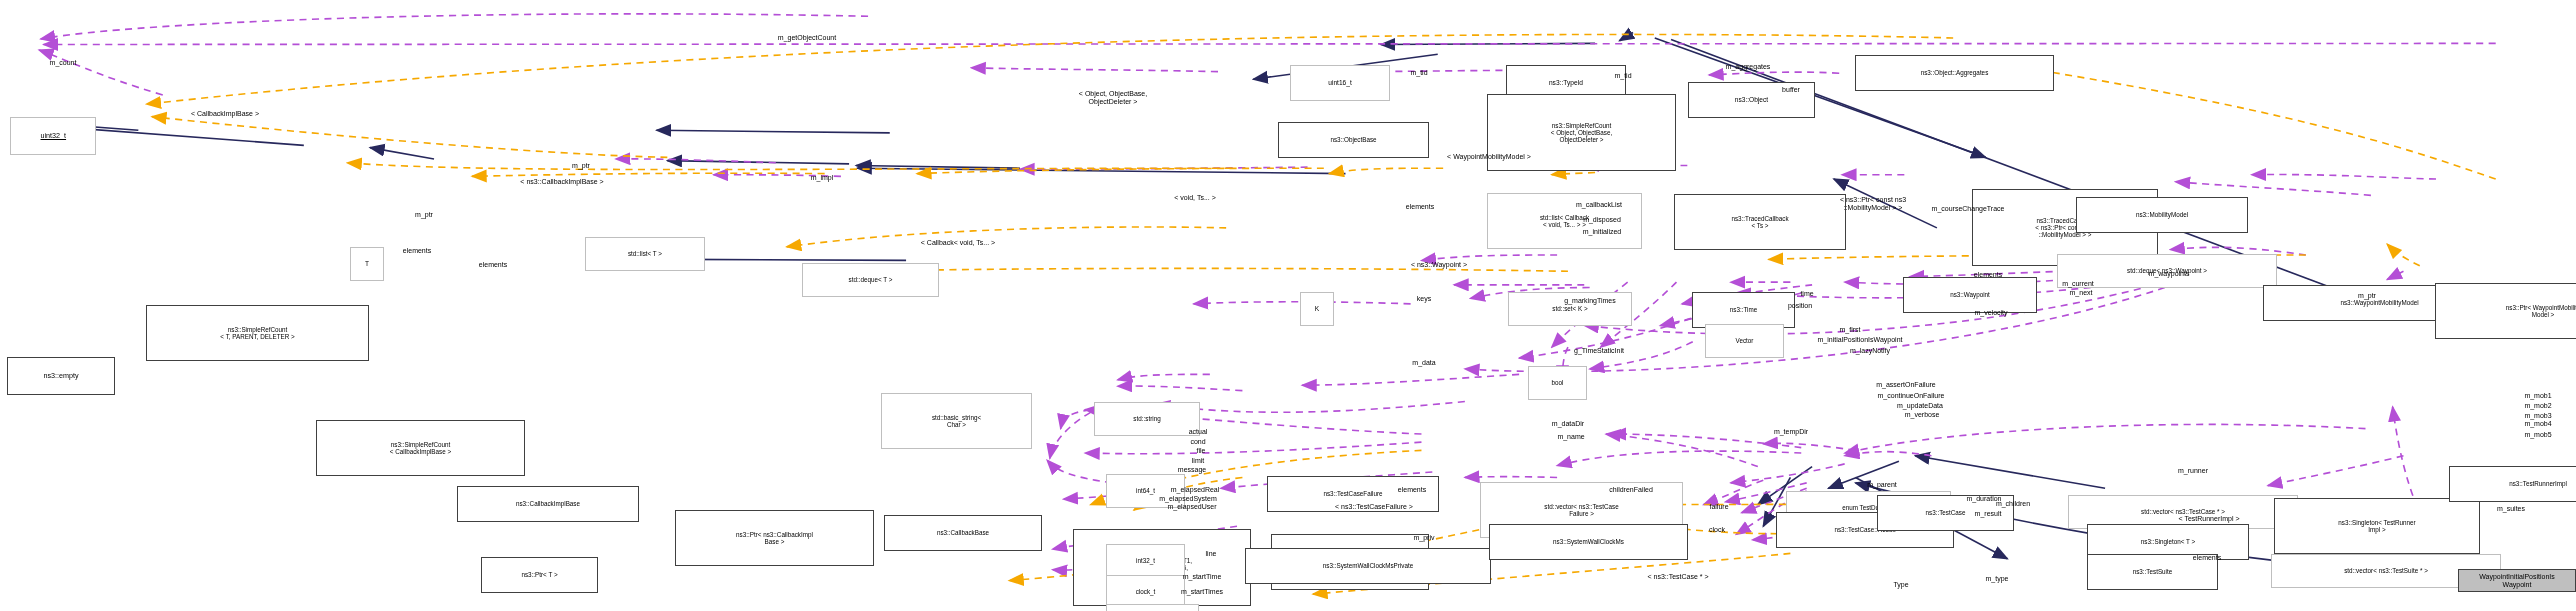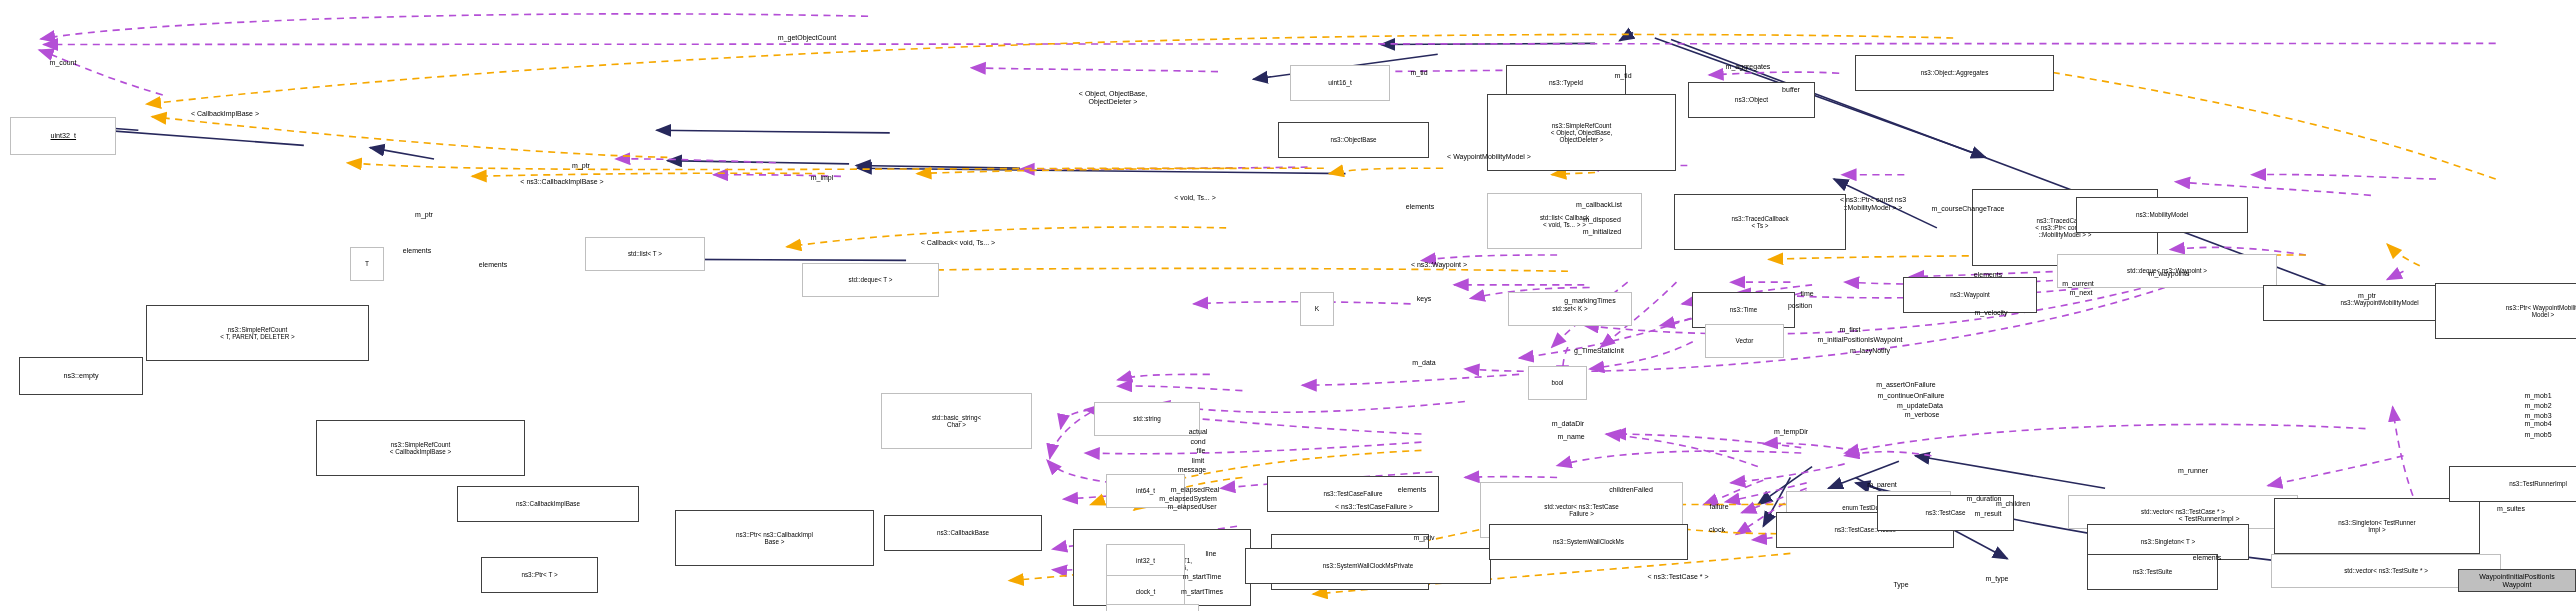--- a/index.html
+++ b/index.html
@@ -166,22 +166,22 @@
         <path d="M2290,880 C2210,890 2150,900 2090,940"></path>
         <path d="M3530,980 C3300,985 3150,990 3010,960"></path>
         <path d="M2930,940 C2800,960 2650,990 2490,1030"></path>
         <path d="M2400,1010 C2250,1030 2000,1060 1860,1070"></path>
         <path d="M3300,1020 C3150,1035 2950,1050 2420,1095"></path>
       </g>
     </g>
   </svg>
 
   <div id="node-layer">
-      <div class="node n-plain" style="left: 10.3px; top: 117px; width: 106px; height: 38px; font-size: 7.2px; text-decoration: underline;">uint32_t</div>
-      <div class="node n-class" style="left: 19px; top: 357px; width: 124px; height: 38px; font-size: 7.2px;">ns3::empty</div>
+      <div class="node n-plain" style="left: 10.3px; top: 117px; width: 86px; height: 38px; font-size: 7.2px; text-decoration: underline;">uint32_t</div>
+      <div class="node n-class" style="left: 7px; top: 357px; width: 108px; height: 38px; font-size: 7.2px;">ns3::empty</div>
       <div class="node n-class" style="left: 146px; top: 305px; width: 223px; height: 56px; font-size: 6.3px;">ns3::SimpleRefCount
 &lt; T, PARENT, DELETER &gt;</div>
       <div class="node n-class" style="left: 316px; top: 420px; width: 209px; height: 56px; font-size: 6.3px;">ns3::SimpleRefCount
 &lt; CallbackImplBase &gt;</div>
       <div class="node n-class" style="left: 457px; top: 486px; width: 182px; height: 36px; font-size: 6.3px;">ns3::CallbackImplBase</div>
       <div class="node n-class" style="left: 481px; top: 557px; width: 117px; height: 36px; font-size: 6.3px;">ns3::Ptr&lt; T &gt;</div>
       <div class="node n-class" style="left: 675px; top: 510px; width: 199px; height: 56px; font-size: 6.3px;">ns3::Ptr&lt; ns3::CallbackImpl
 Base &gt;</div>
       <div class="node n-class" style="left: 884px; top: 515px; width: 158px; height: 36px; font-size: 6.3px;">ns3::CallbackBase</div>
       <div class="node n-class" style="left: 1073px; top: 529px; width: 178px; height: 77px; font-size: 6.3px;">ns3::Callback&lt; R, T1,

